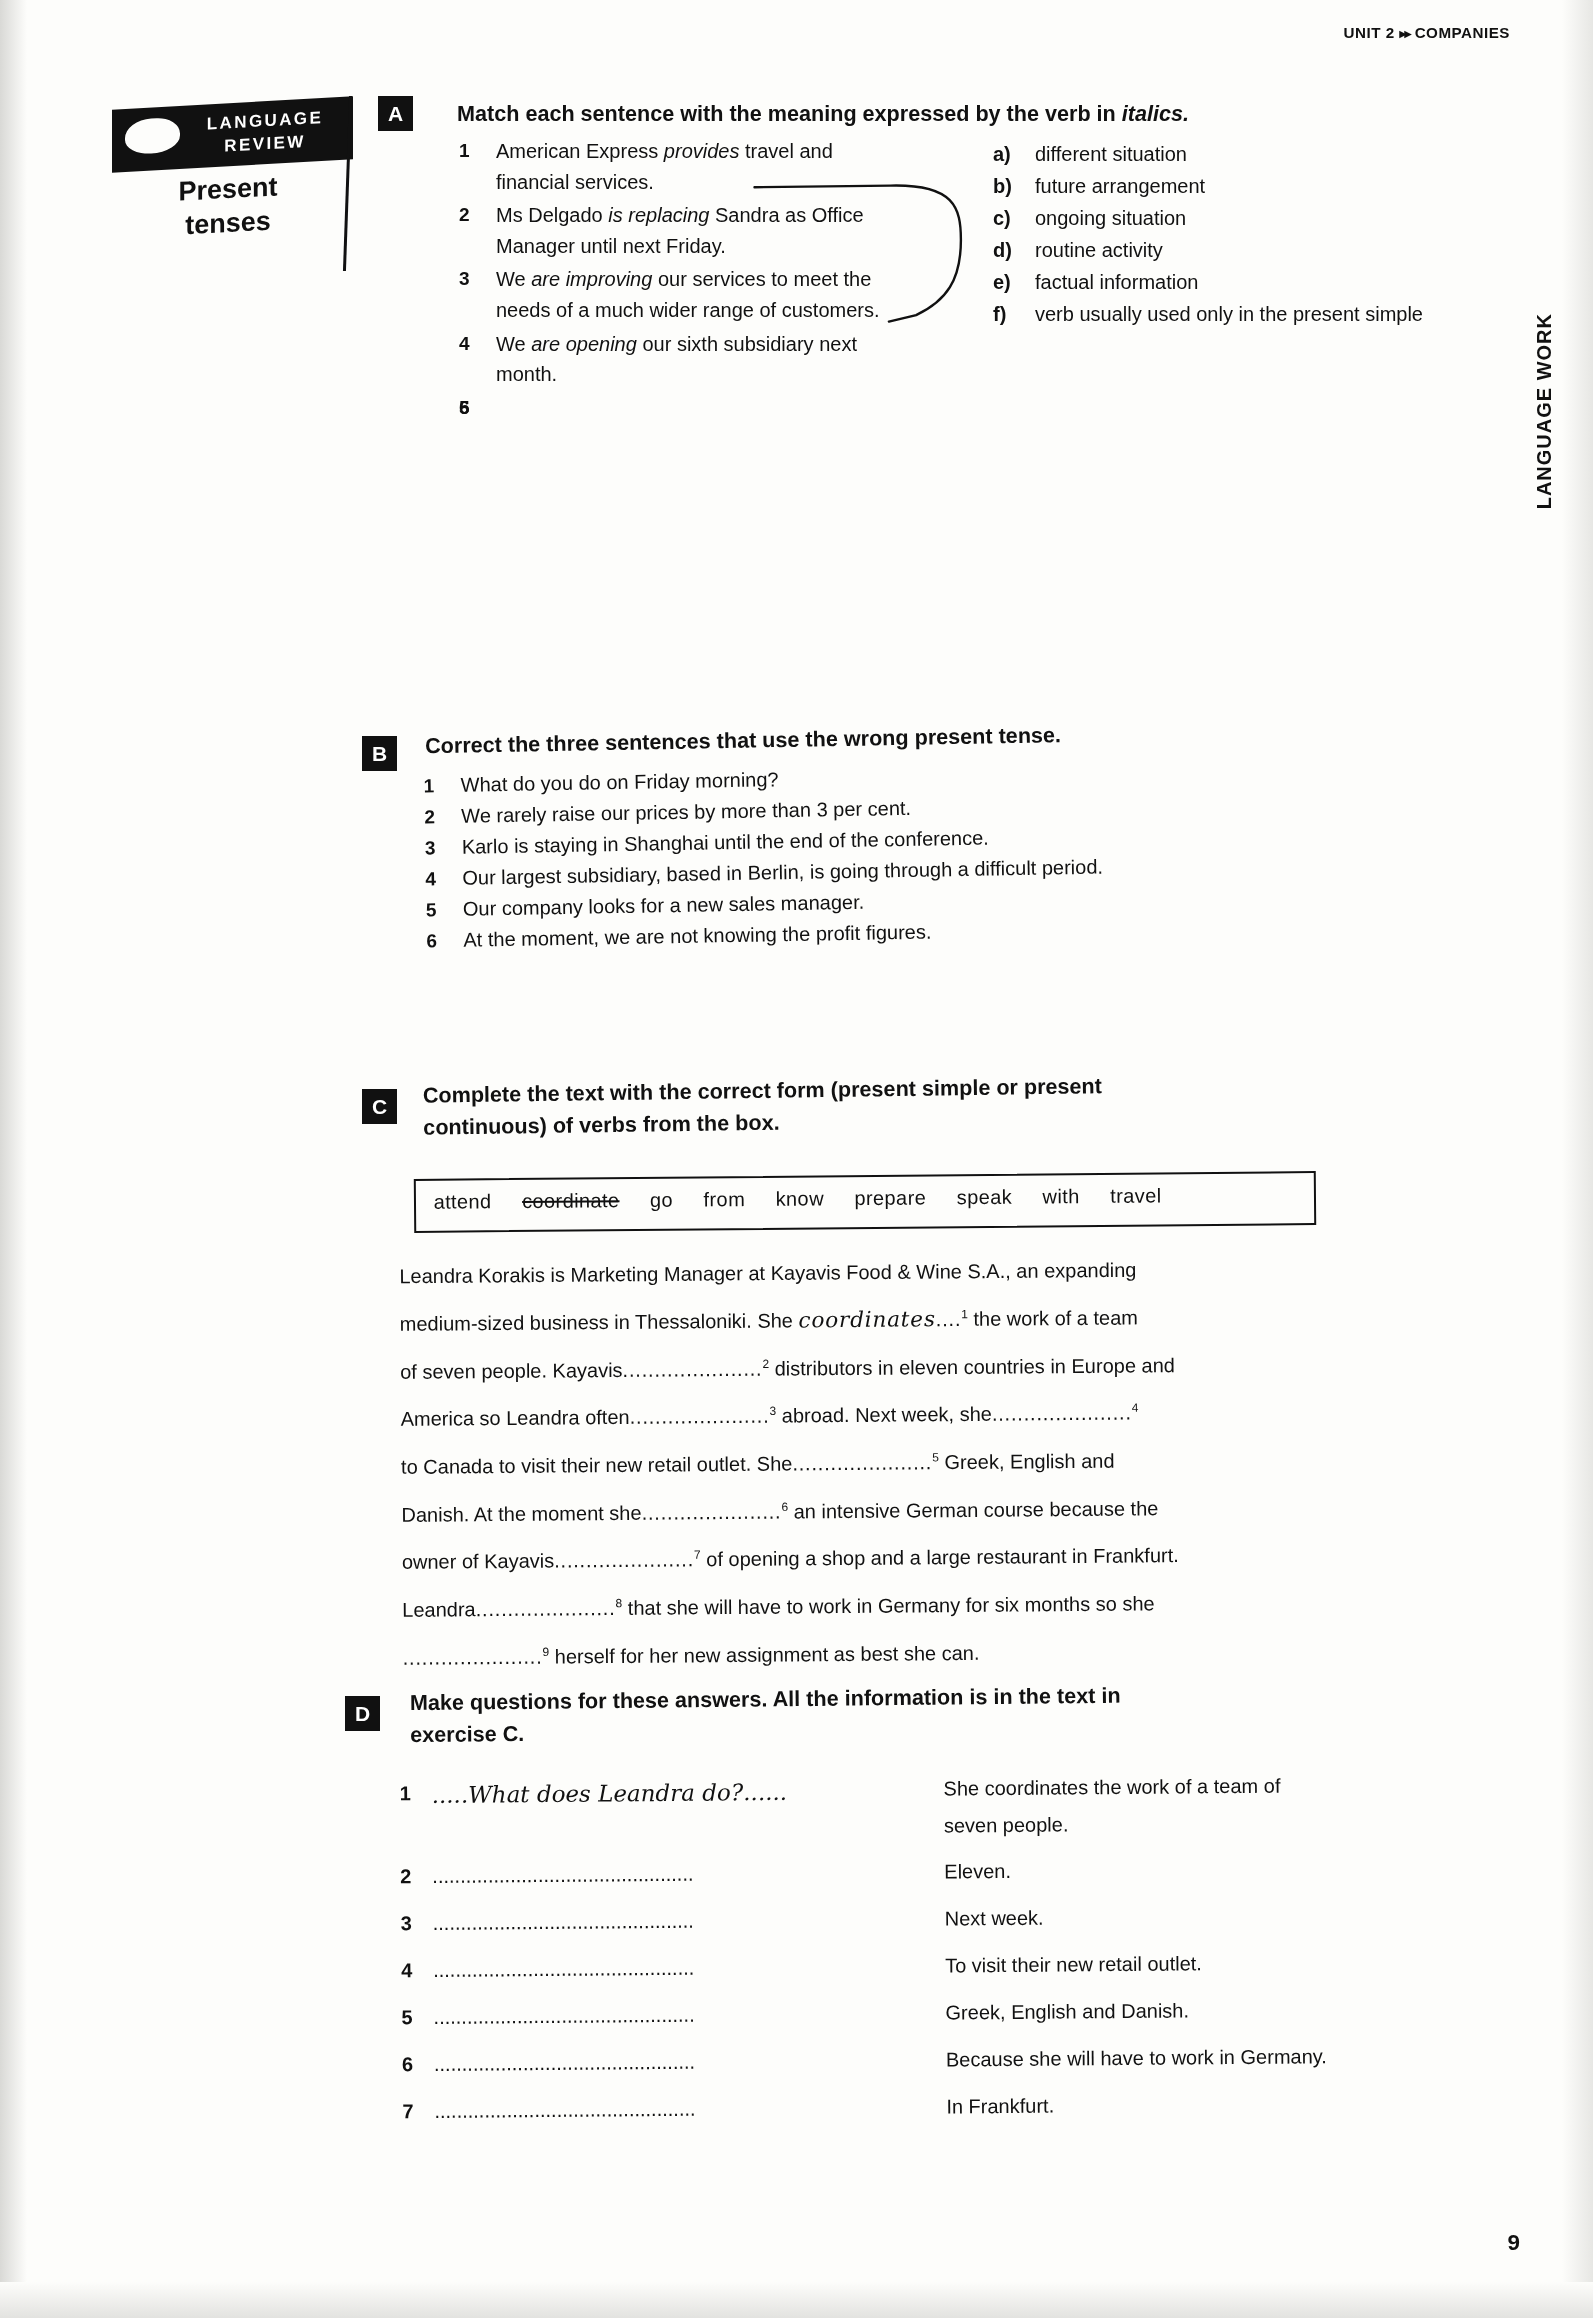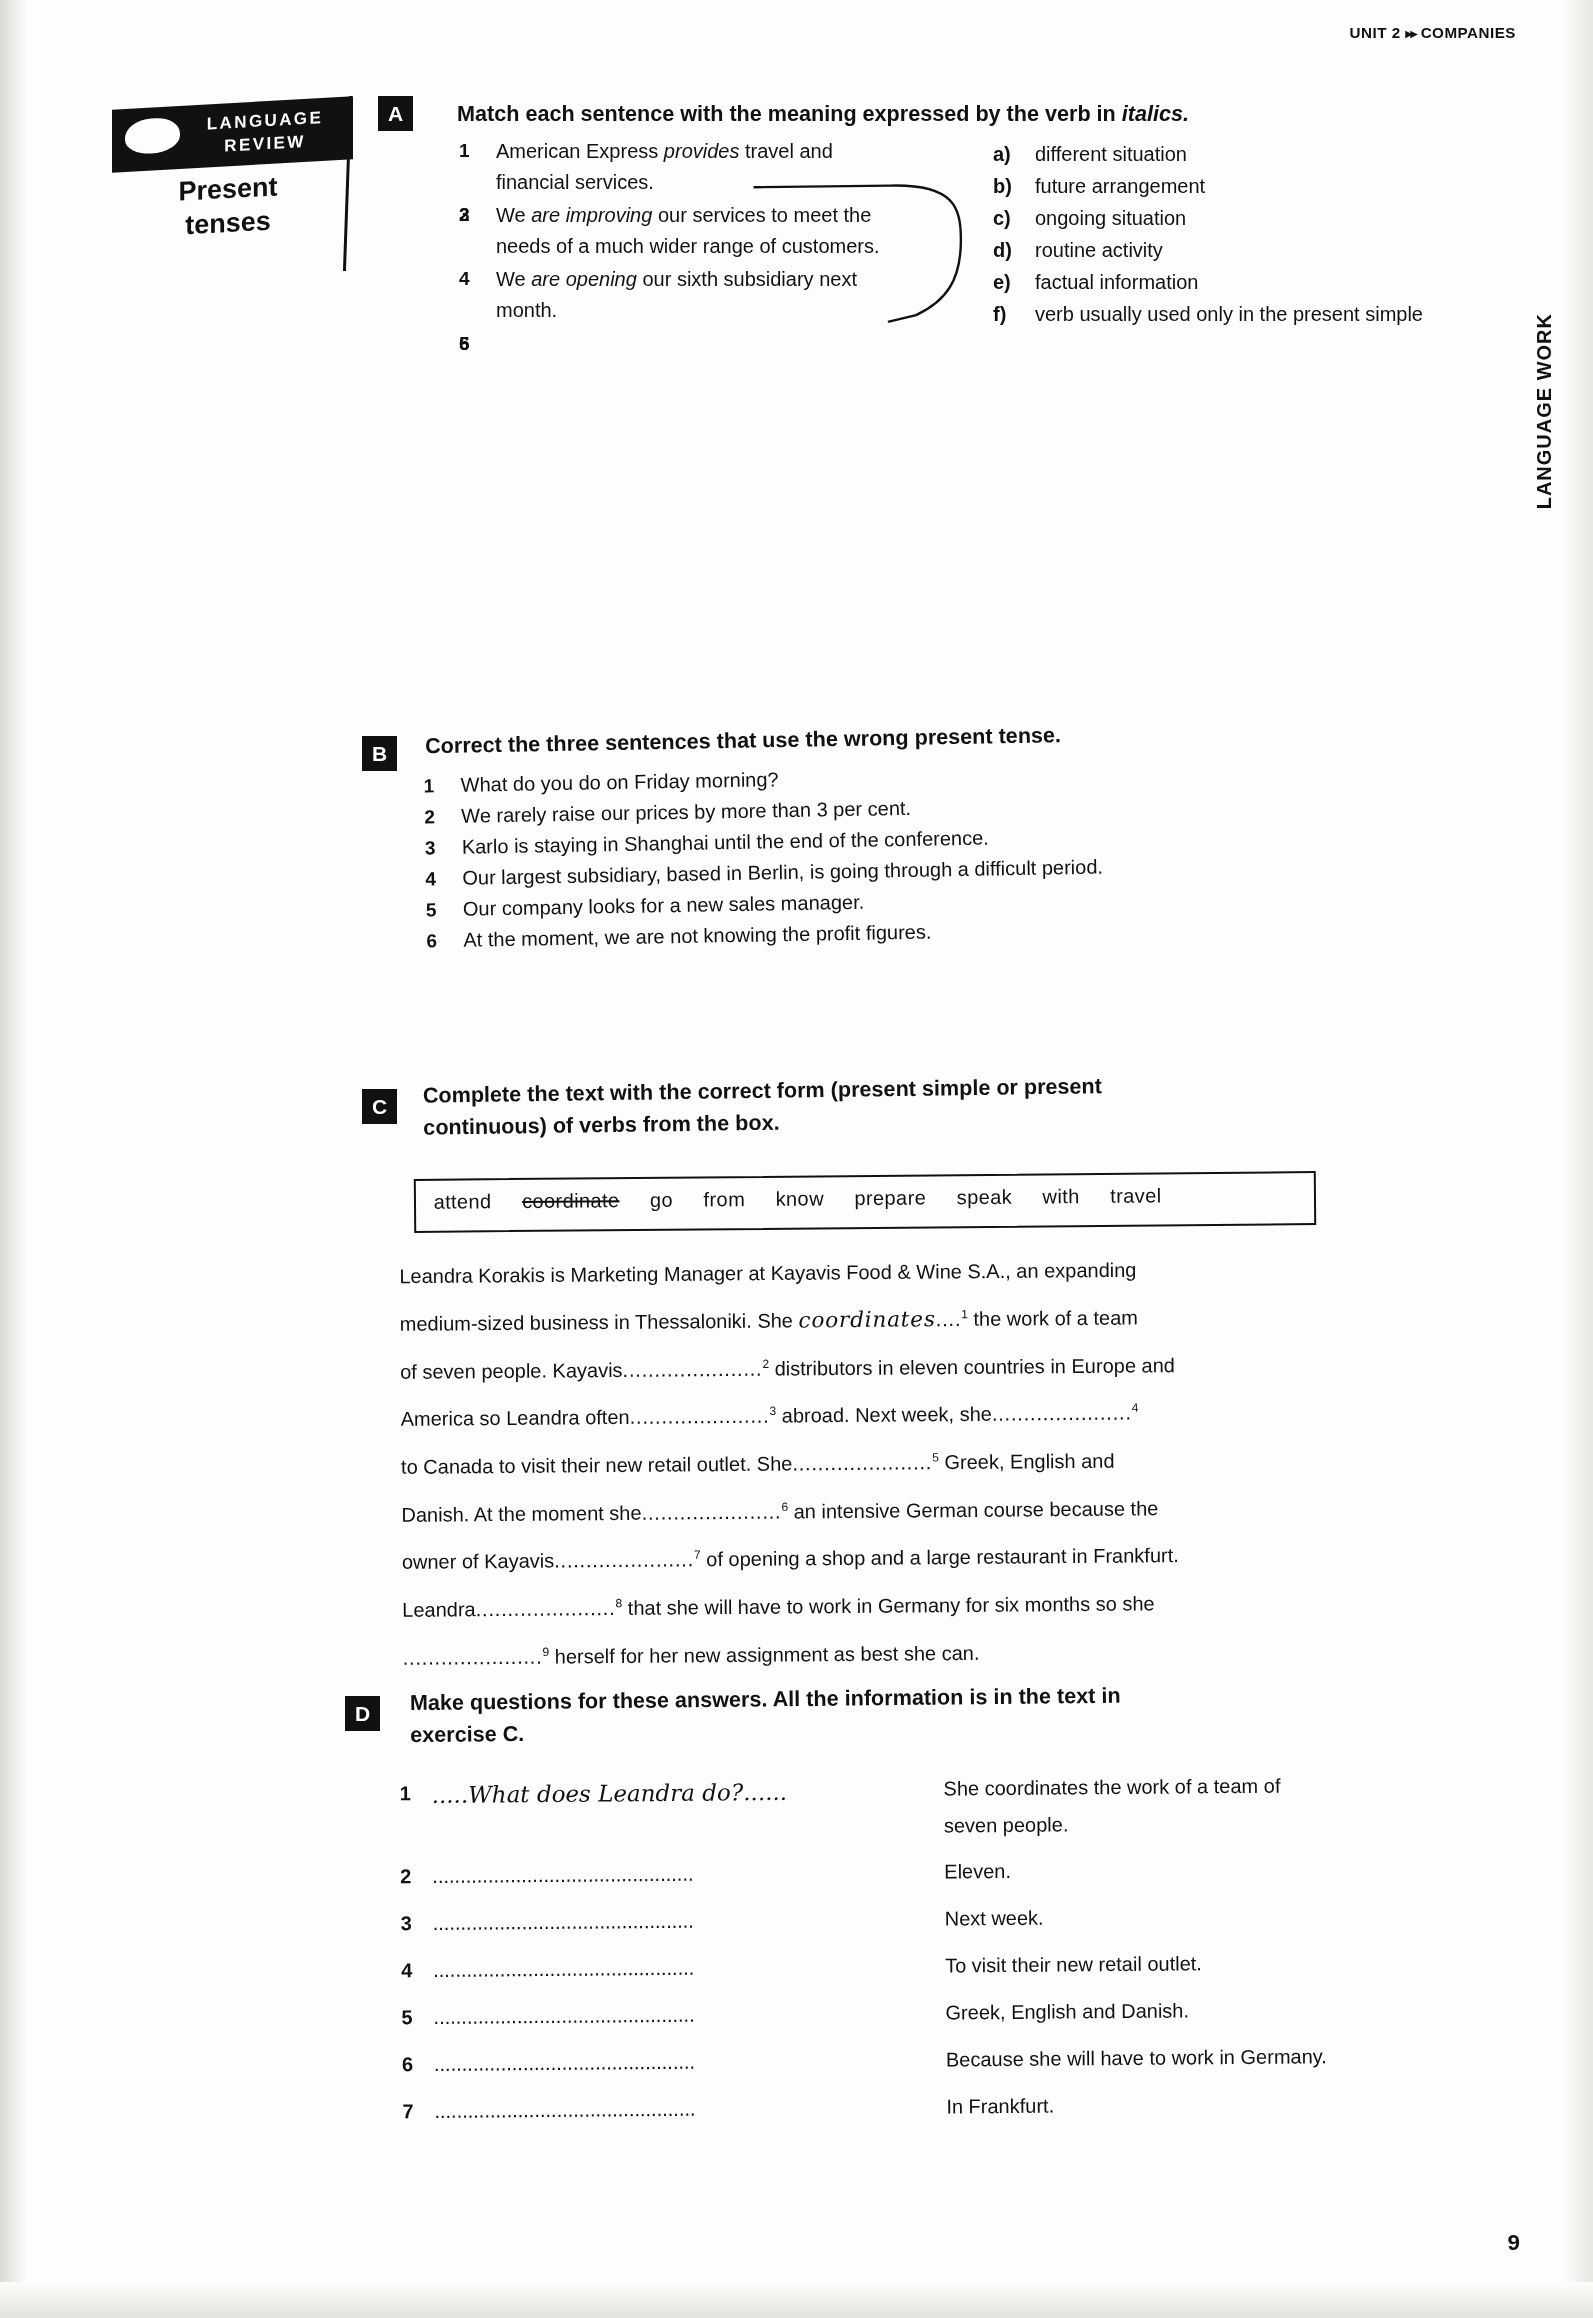--- a/index.html
+++ b/index.html
@@ -38,21 +38,21 @@
   .page-edge-bottom {
     position: absolute;
     left: 0; bottom: 0;
     width: 1594px; height: 37px;
     background: linear-gradient(to top, #e2e2df, #fdfdfb);
   }
 
   
   .header {
     position: absolute;
-    right: 78px;
+    right: 84px;
     top: 24px;
     font-size: 15.2px;
     font-weight: bold;
     letter-spacing: 0.5px;
     color: #111;
     white-space: nowrap;
     margin-left: 8px;
   }
   .header .arrows {
     letter-spacing: -1.6px;
@@ -322,21 +322,21 @@
   </div>
   <div class="lr-rule"></div>
 
   <div class="ex-letter" style="left:378px; top:96px;">A</div>
   <div class="ex-heading" style="left:457px; top:98px; width:978px;">
     <span>Match each sentence with the meaning expressed by the verb in </span><em>italics.</em>
   </div>
 
   <div class="num-list" id="list-a" style="left:459px; top:136px; width:449px;">
       <div class="num-item"><span class="n">1</span><span>American Express <em>provides</em> travel and financial services.</span></div>
-      <div class="num-item"><span class="n">2</span></div>
+      <div class="num-item"><span class="n">2</span><span>Ms Delgado <em>is replacing</em> Sandra as Office Manager until next Friday.</span></div>
       <div class="num-item"><span class="n">3</span><span>We <em>are improving</em> our services to meet the needs of a much wider range of customers.</span></div>
       <div class="num-item"><span class="n">4</span><span>We <em>are opening</em> our sixth subsidiary next month.</span></div>
       <div class="num-item"><span class="n">5</span></div>
       <div class="num-item"><span class="n">6</span></div>
     </div>
 
   <div class="letter-list" id="options-a" style="left:993px; top:138px; width:433px;">
       <div class="letter-item"><span class="l">a)</span><span>different situation</span></div>
       <div class="letter-item"><span class="l">b)</span><span>future arrangement</span></div>
       <div class="letter-item"><span class="l">c)</span><span>ongoing situation</span></div>

